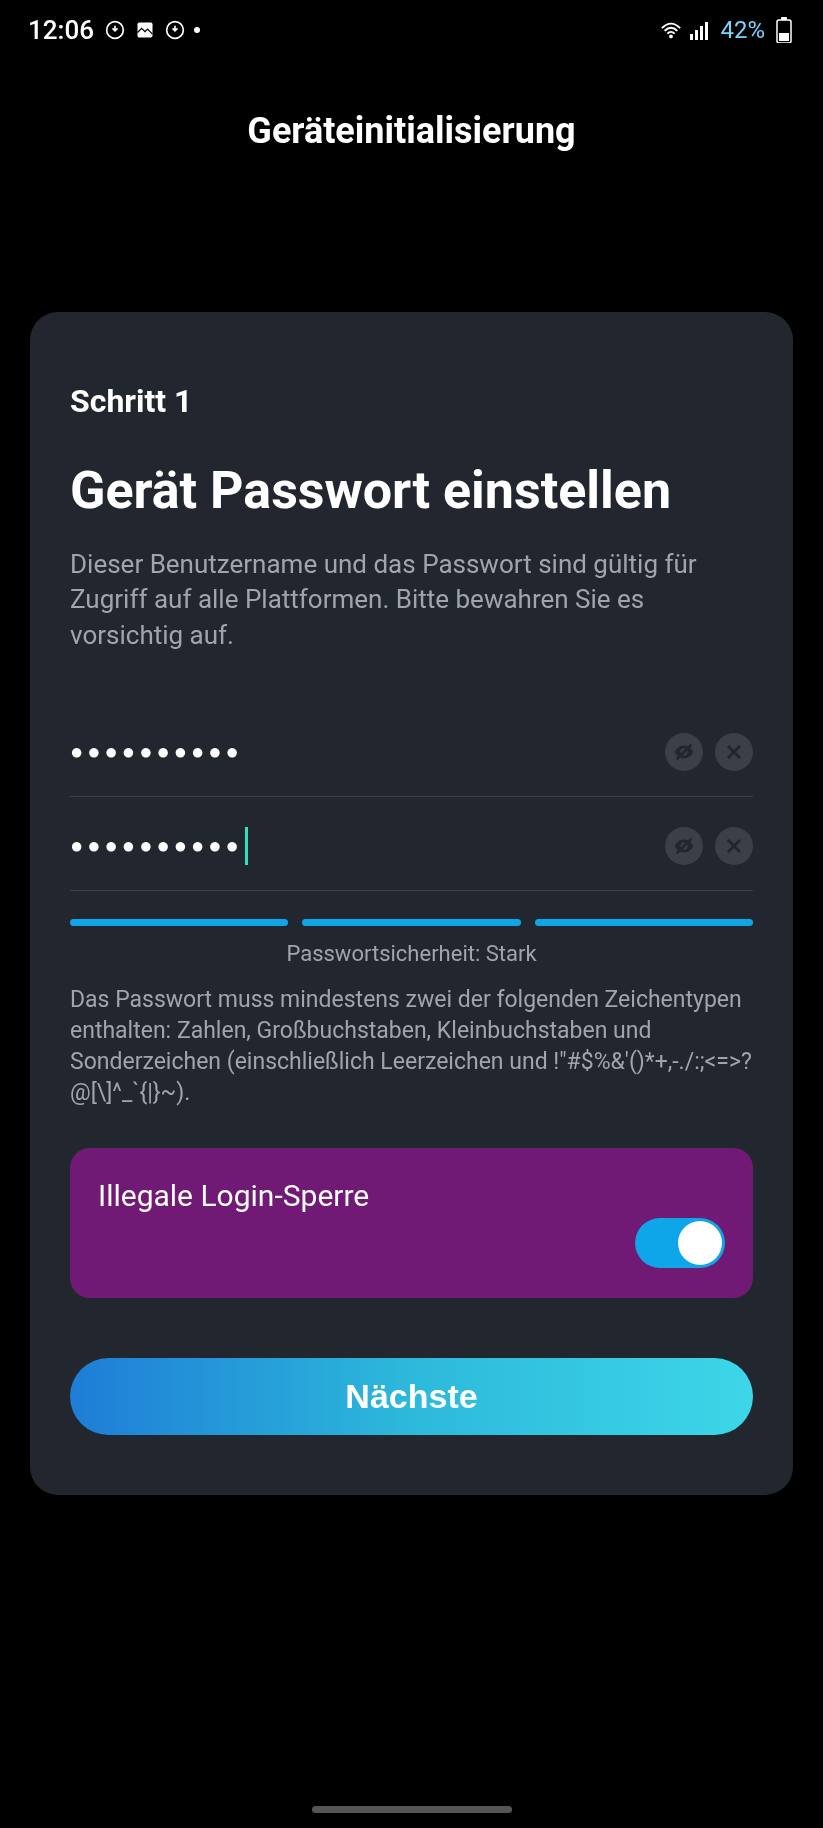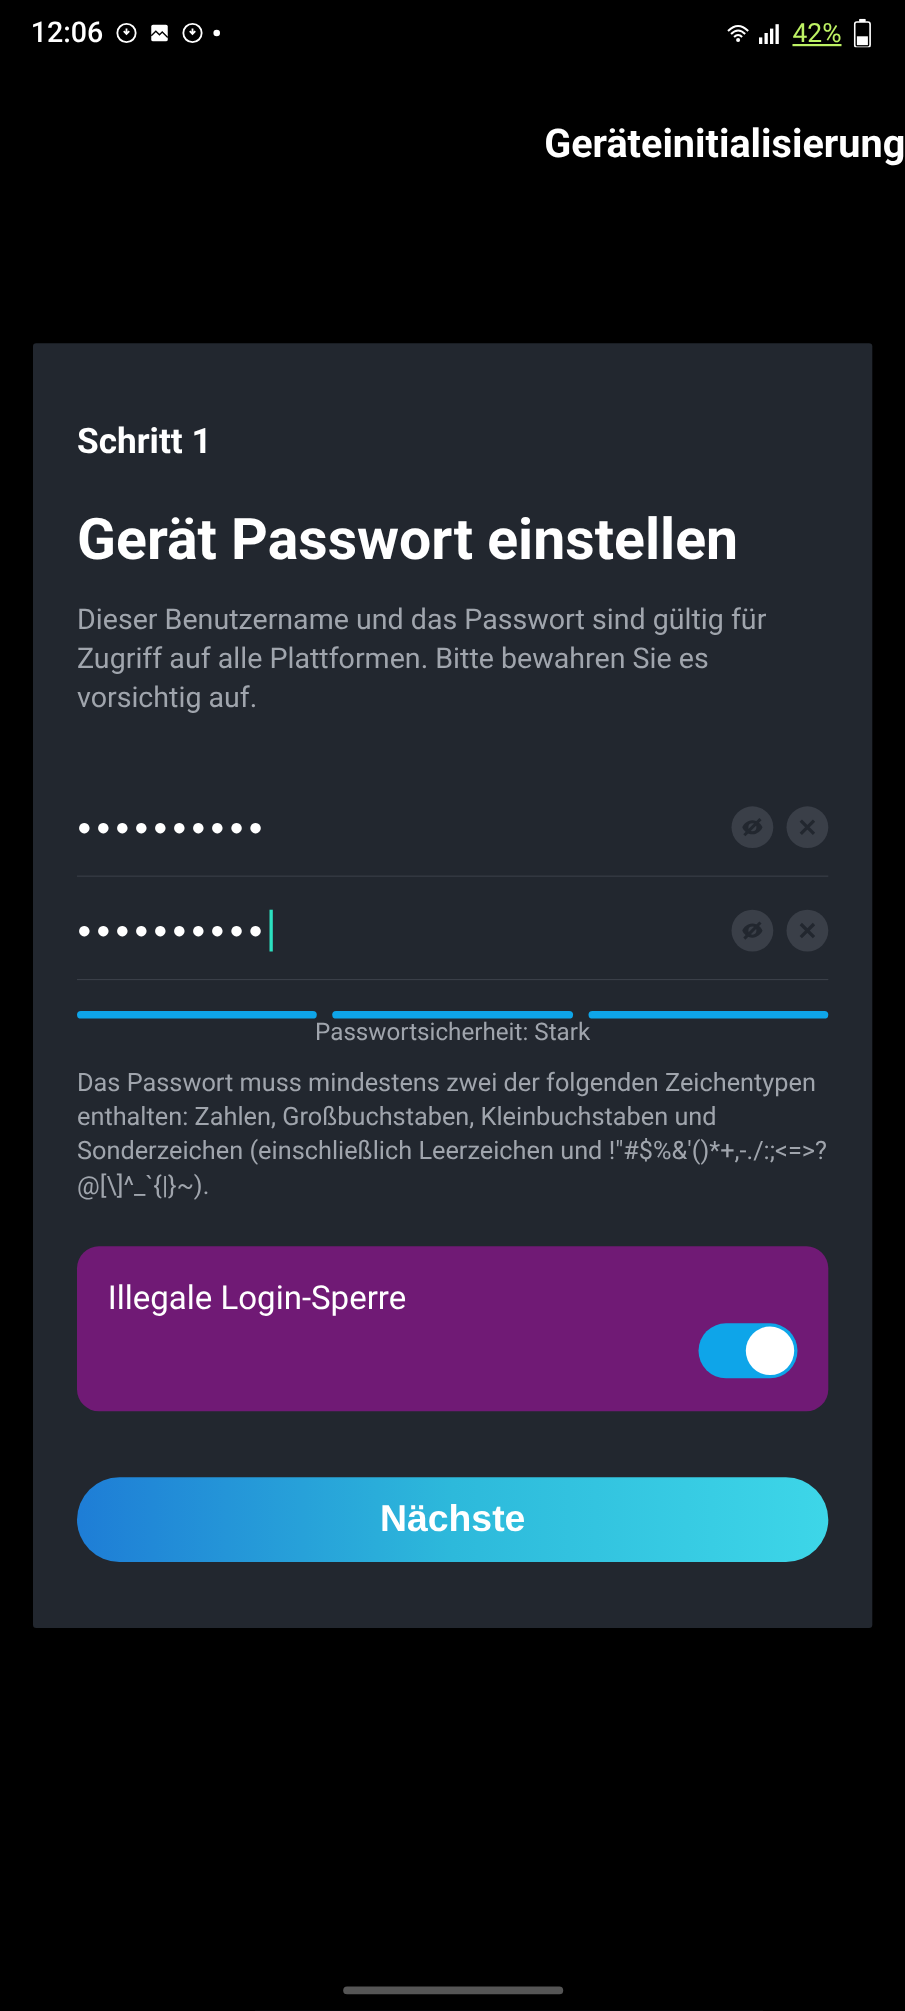--- a/index.html
+++ b/index.html
@@ -50,33 +50,32 @@
     background: #fff;
     border-radius: 50%;
   }
   .status-right {
     display: flex;
     align-items: center;
     gap: 8px;
   }
   .status-battery-text {
     font-size: 24px;
-    color: #bef264;
-    text-decoration: underline;
+    color: #7dd3fc;
   }
   .page-title {
-    text-align: right;
+    text-align: center;
     font-size: 36px;
     font-weight: 700;
     color: #ffffff;
     margin-top: 50px;
   }
   .card {
     background: #22272f;
-    border-radius: 3px;
+    border-radius: 28px;
     margin: 160px 30px 0 30px;
     padding: 70px 40px 60px 40px;
   }
   .step-label {
     font-size: 32px;
     font-weight: 700;
     color: #ffffff;
     margin-bottom: 40px;
   }
   .main-heading {
@@ -140,20 +139,21 @@
   .strength-segment {
     flex: 1;
     height: 7px;
     background: #0ea5e9;
     border-radius: 4px;
   }
   .strength-label {
     text-align: center;
     font-size: 22px;
     color: #a0a5ad;
+    margin-top: 15px;
   }
   .requirements {
     font-size: 23px;
     color: #a0a5ad;
     line-height: 1.35;
     margin-top: 18px;
   }
   .lock-box {
     background: #701a75;
     border-radius: 20px;

